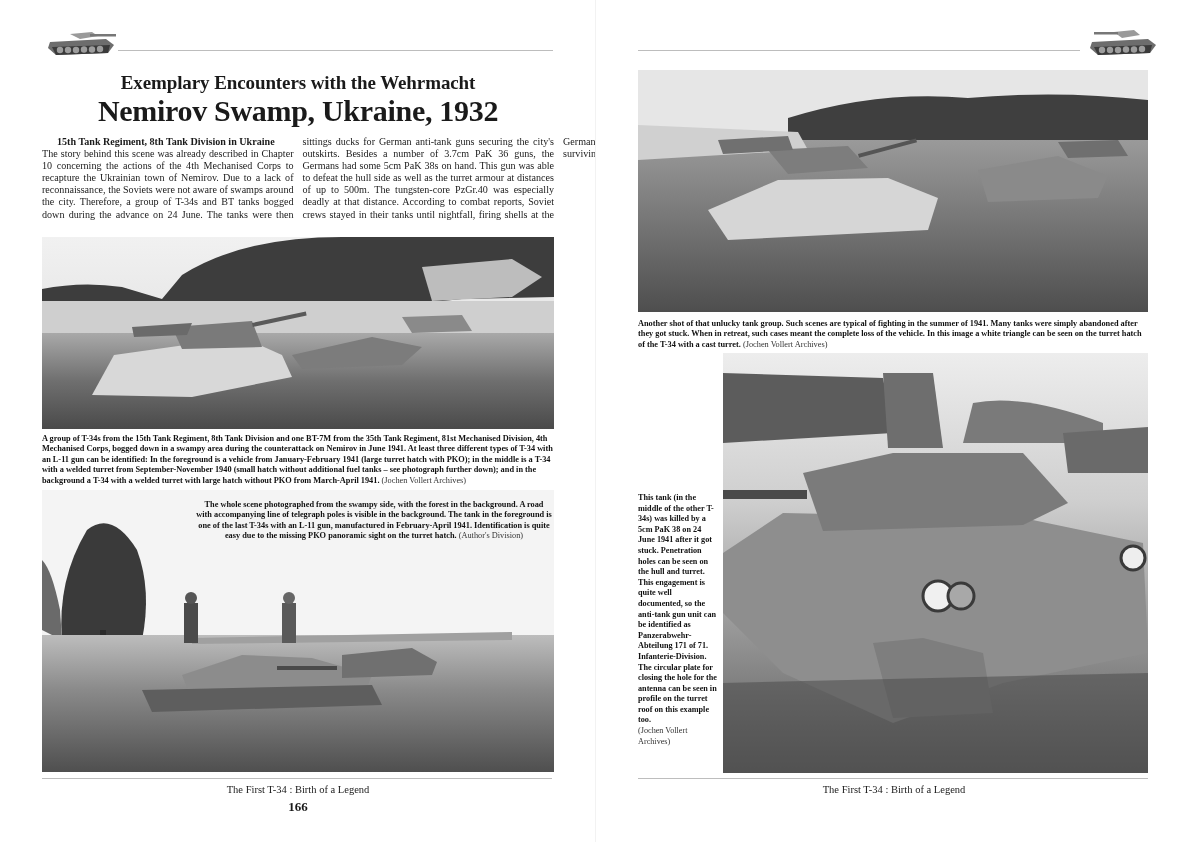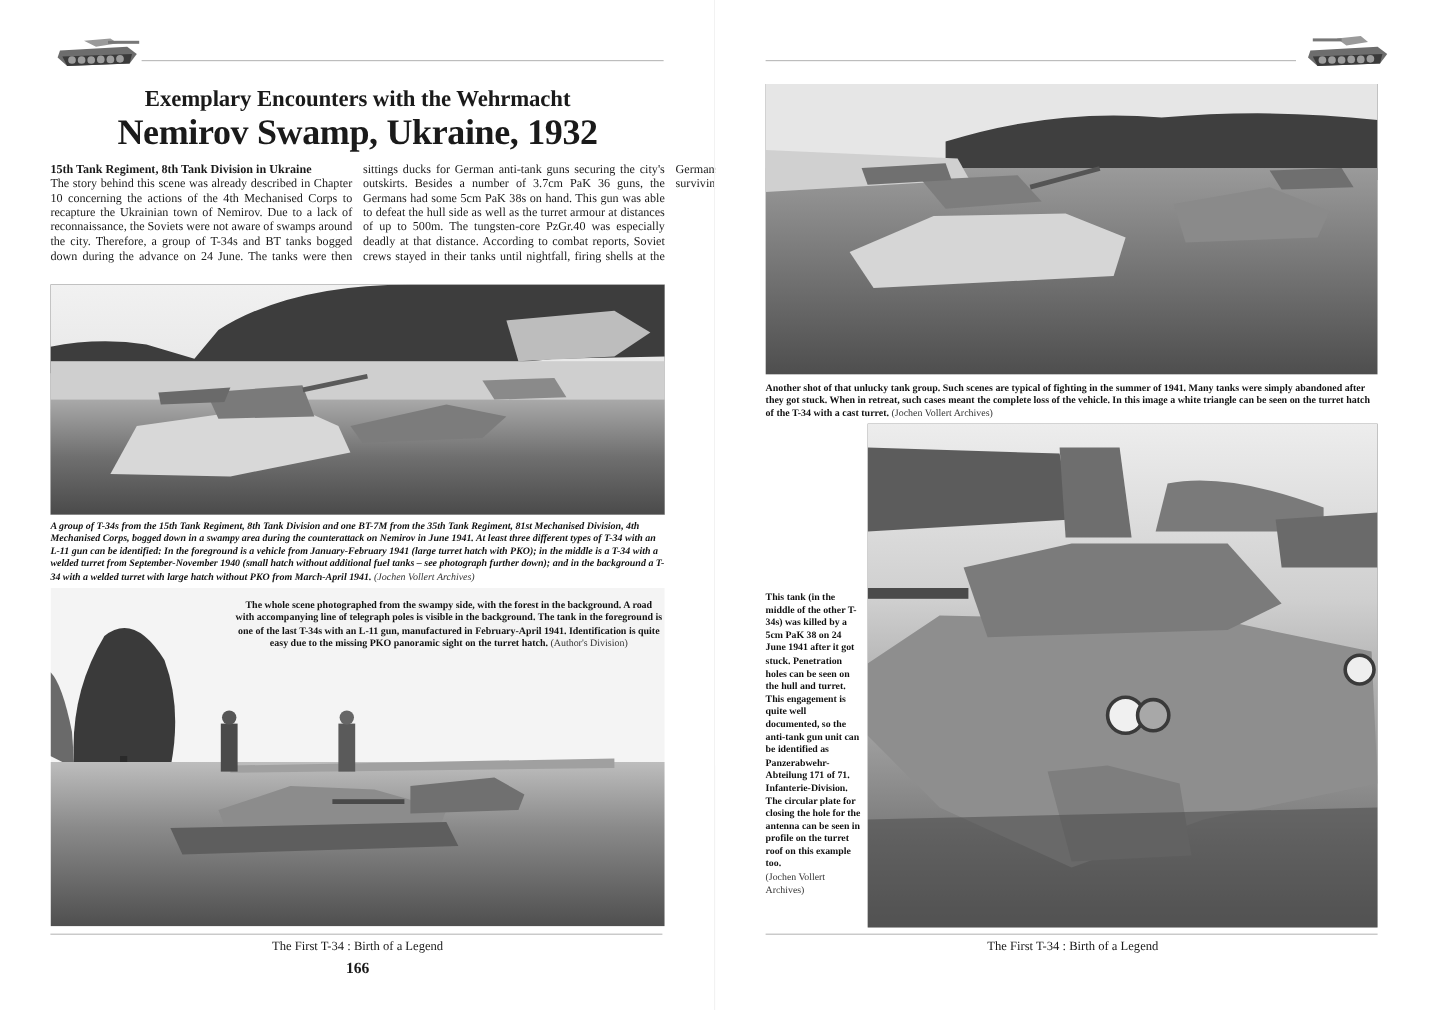--- a/index.html
+++ b/index.html
@@ -22,28 +22,28 @@
   .page-right .header-tank { left: 484px; }
 
   .kicker { position: absolute; left: 42px; width: 512px; top: 72px; text-align: center;
             font-weight: bold; font-size: 19px; letter-spacing: -0.1px; }
   .title { position: absolute; left: 42px; width: 512px; top: 94px; text-align: center;
            font-weight: bold; font-size: 30px; letter-spacing: -0.3px; }
 
   .body-text { position: absolute; top: 136px; left: 42px; width: 512px; height: 96px;
                column-count: 2; column-gap: 9px; font-size: 10.1px; line-height: 12.1px;
                text-align: justify; }
-  .body-text h3 { font-size: 10.1px; font-weight: bold; line-height: 12.1px; }
+  .body-text h3 { font-size: 10.1px; font-weight: bold; line-height: 12.1px; margin-left: 15px; }
 
   .photo { position: absolute; overflow: hidden; background: #8a8a8a; }
   .photo svg { display: block; width: 100%; height: 100%; }
 
   .caption { position: absolute; font-size: 8.3px; line-height: 10.4px; font-weight: bold; color: #111; }
   .caption .credit { font-weight: normal; color: #333; }
-  .cap-1 { left: 42px; top: 434px; width: 512px; font-style: italic; }
+  .cap-1 { left: 42px; top: 434px; width: 512px; }
   .cap-2 { left: 196px; top: 500px; width: 356px; text-align: center; }
   .cap-3 { left: 42px; top: 319px; width: 512px; }
   .cap-4 { left: 42px; top: 493px; width: 80px; font-size: 8.2px; line-height: 10.6px; font-family: Liberation Serif, serif; }
 
   .footer-title { position: absolute; top: 784px; left: 42px; width: 512px; text-align: center;
                   font-size: 10.5px; }
   .page-num { position: absolute; top: 799px; left: 42px; width: 512px; text-align: center;
               font-size: 13px; font-weight: bold; }
 </style>
 </head>

